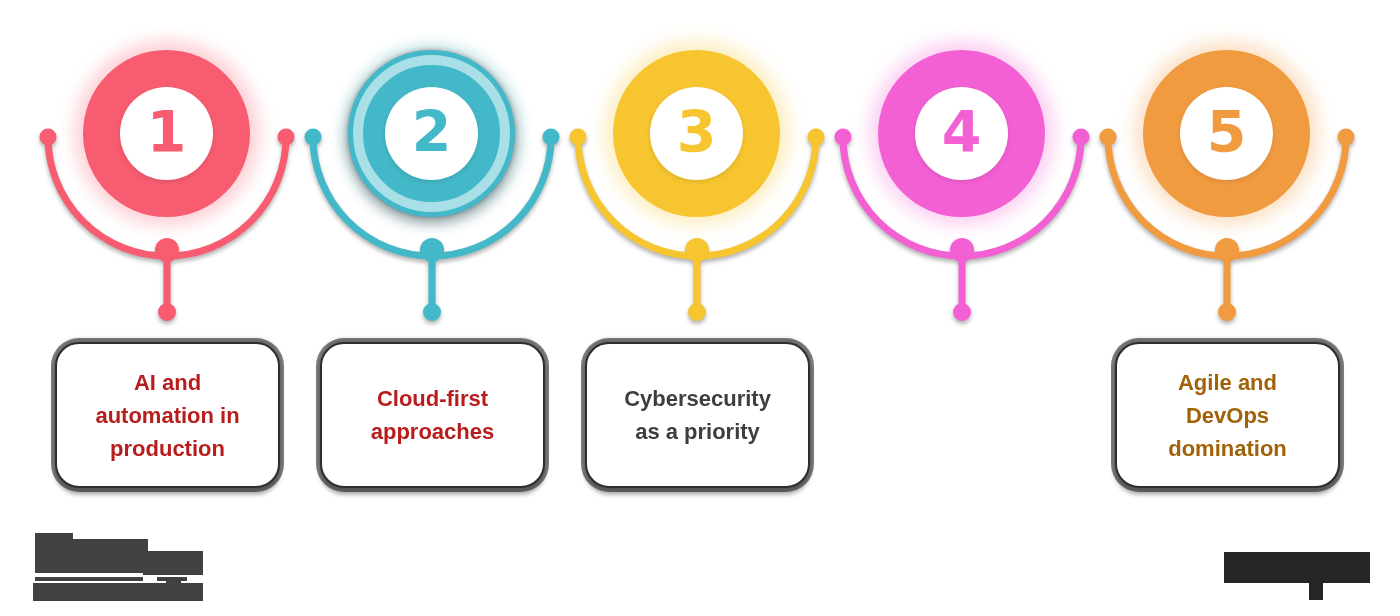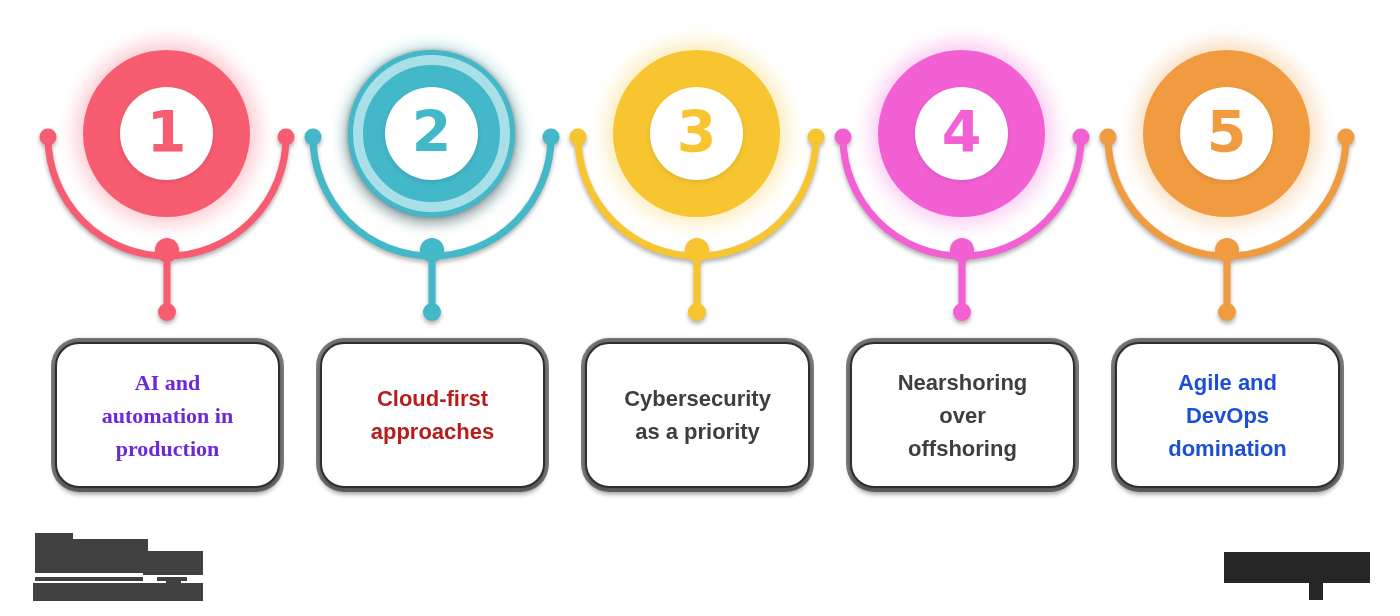--- a/index.html
+++ b/index.html
@@ -91,21 +91,21 @@
           <circle cx="132" cy="312" r="9" stroke="none"></circle>
         </g>
       </svg>
       <div class="halo"></div>
       <div class="badge">
         <div class="inner">
           <span class="num">1</span>
         </div>
       </div>
       <div class="card">
-        <div class="card-label" style="color: #6d28d9; font-family: Liberation Serif, serif;">AI and
+        <div class="card-label" style="color: #b91c1c;">AI and
 automation in
 production</div>
       </div>
     </div>
 
     <div class="item highlighted" style="color: rgb(66, 184, 200);">
       <svg class="connector" viewBox="0 0 265 340" width="265" height="340">
         <g stroke="currentColor" fill="currentColor">
           <path d="M13 137 A119 119 0 0 0 251 137" fill="none" stroke-width="7"></path>
           <circle cx="13" cy="137" r="8.5" stroke="none"></circle>
@@ -160,46 +160,41 @@
           <circle cx="132" cy="250" r="12" stroke="none"></circle>
           <circle cx="132" cy="312" r="9" stroke="none"></circle>
         </g>
       </svg>
       <div class="halo"></div>
       <div class="badge">
         <div class="inner">
           <span class="num">4</span>
         </div>
       </div>
-      <div class="card">
-        <div class="card-label" style="color: rgb(62, 62, 62);">Nearshoring
-over
-offshoring</div>
-      </div>
     </div>
 
     <div class="item" style="color: rgb(241, 155, 64);">
       <svg class="connector" viewBox="0 0 265 340" width="265" height="340">
         <g stroke="currentColor" fill="currentColor">
           <path d="M13 137 A119 119 0 0 0 251 137" fill="none" stroke-width="7"></path>
           <circle cx="13" cy="137" r="8.5" stroke="none"></circle>
           <circle cx="251" cy="137" r="8.5" stroke="none"></circle>
           <line x1="132" y1="250" x2="132" y2="310" stroke-width="7"></line>
           <circle cx="132" cy="250" r="12" stroke="none"></circle>
           <circle cx="132" cy="312" r="9" stroke="none"></circle>
         </g>
       </svg>
       <div class="halo"></div>
       <div class="badge">
         <div class="inner">
           <span class="num">5</span>
         </div>
       </div>
       <div class="card">
-        <div class="card-label" style="color: #1d4ed8;">Agile and
+        <div class="card-label" style="color: #a16207;">Agile and
 DevOps
 domination</div>
       </div>
     </div>
 
   </div>
 
   <div class="footer-left" style="color: rgb(65, 65, 65);">
     <div class="rl fl-spike"></div>
     <div class="rl fl-main"></div>

